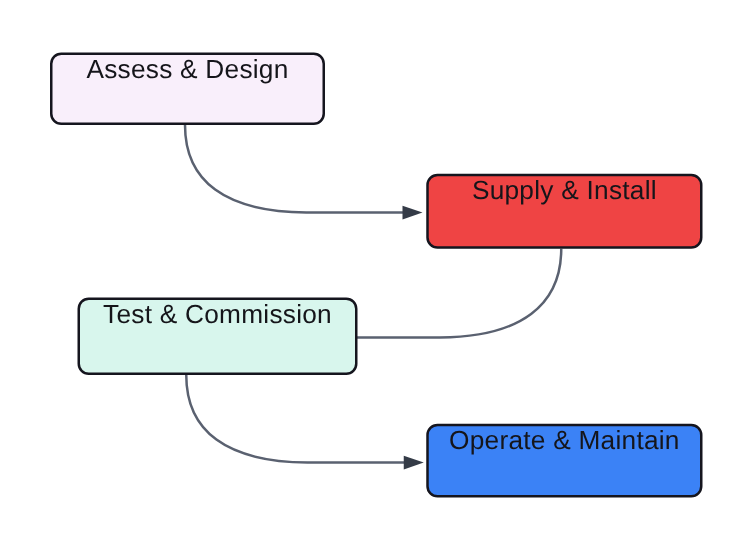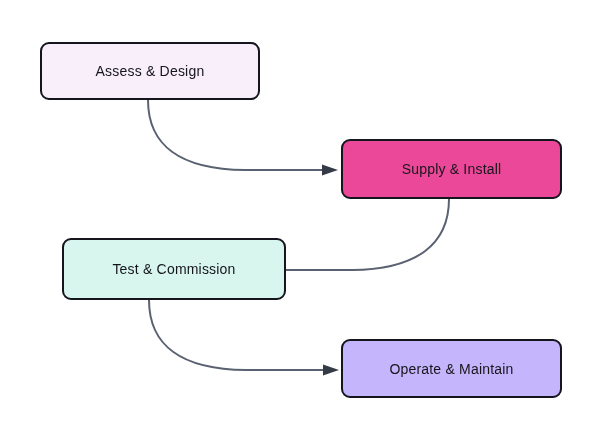--- a/index.html
+++ b/index.html
@@ -9,22 +9,22 @@
     background:#ffffff;
     font-family:"Liberation Sans", sans-serif;
     overflow:hidden;
   }
   .edges{position:absolute;left:0;top:0;width:600px;height:440px;}
   .node{
     position:absolute;
     box-sizing:border-box;
     border:2px solid #15151e;
     border-radius:9px;
-    display:flex;align-items:center;justify-content:center;
-    font-size:14px;color:#15151a;
+    display:flex;justify-content:center;
+    font-size:21px;color:#15151a;
     white-space:nowrap;
     letter-spacing:.2px;
   }
   #node-assess  {left:40px;  top:42px;  width:220px; height:58px;}
   #node-supply  {left:341px; top:139px; width:221px; height:60px;}
   #node-test    {left:38px;  top:238px; width:224px; height:62px;margin-left:24px;}
   #node-operate {left:341px; top:339px; width:221px; height:59px;}
 </style>
 </head>
 <body>
@@ -46,25 +46,25 @@
     <g>
       <path d="M149,300 C149,345 181,369.5 246,370 L324,370" fill="none" stroke="#5a6170" stroke-width="2"></path>
       <polygon points="339,370 323,364.5 323,375.5" fill="#343b47"></polygon>
     </g>
   </svg>
 
   <div class="node" id="node-assess" style="background-color: rgb(249, 239, 251);">
     <span>Assess &amp; Design</span>
   </div>
 
-  <div class="node" id="node-supply" style="background-color: #ec4899;">
+  <div class="node" id="node-supply" style="background-color: #ef4444;">
     <span>Supply &amp; Install</span>
   </div>
 
   <div class="node" id="node-test" style="background-color: rgb(216, 246, 237);">
     <span>Test &amp; Commission</span>
   </div>
 
-  <div class="node" id="node-operate" style="background-color: #c4b5fd;">
+  <div class="node" id="node-operate" style="background-color: #3b82f6;">
     <span>Operate &amp; Maintain</span>
   </div>
 
 </div>
 
 </body></html>

